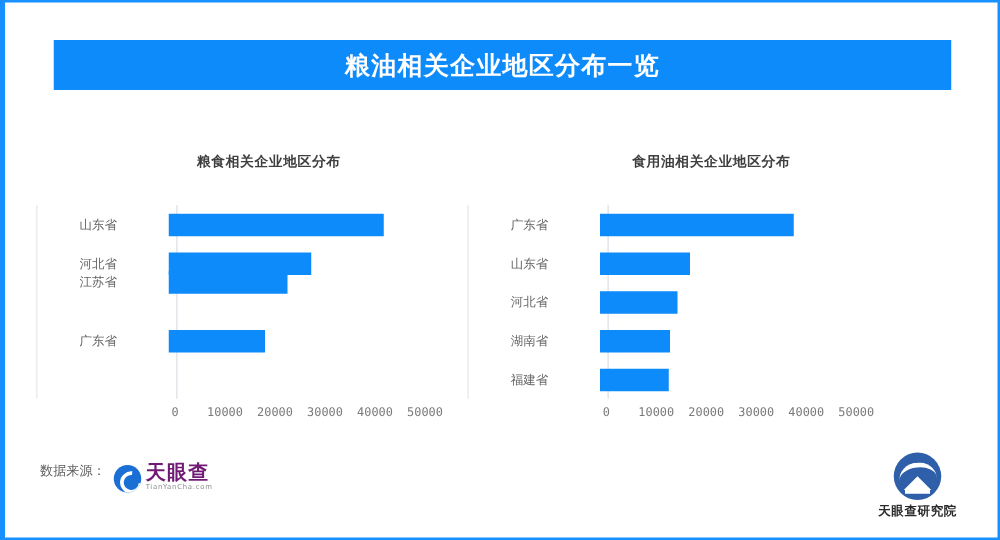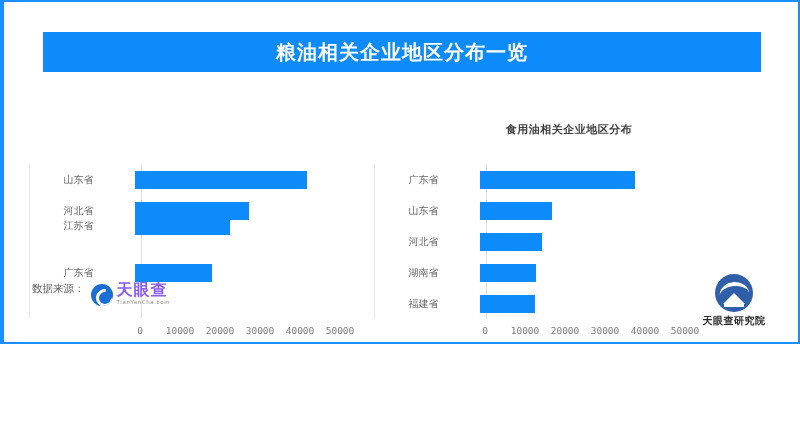--- a/index.html
+++ b/index.html
@@ -4,21 +4,21 @@
 <style>
   * { box-sizing: border-box; margin: 0; padding: 0; }
   html, body {
     width: 800px; height: 432px;
     background: #ffffff;
     font-family: "Liberation Sans", "DejaVu Sans", sans-serif;
     overflow: hidden;
   }
   #page {
     position: relative;
-    width: 800px; height: 344px;
+    width: 800px; height: 432px;
     background: #ffffff;
     border-left: 4px solid #1890ff;
     border-right: 2px solid #1890ff;
     border-top: 2px solid #1890ff;
     border-bottom: 2px solid #1890ff;
   }
 
   
   #title-banner {
     position: absolute;
@@ -178,21 +178,21 @@
     transform: rotate(-40deg);
   }
   #tyc-wordmark {
     display: flex;
     flex-direction: column;
     line-height: 1;
   }
   #tyc-name {
     font-size: 16px;
     font-weight: bold;
-    color: #8b5cf6;
+    color: #701a75;
     font-family: "DejaVu Sans", "Liberation Sans", sans-serif;
     letter-spacing: 1px;
   }
   #tyc-domain {
     font-size: 5.5px;
     color: #8a8a8a;
     letter-spacing: 0.6px;
     font-family: "DejaVu Sans", "Liberation Sans", sans-serif;
     margin-top: 2px;
   }
@@ -249,20 +249,21 @@
 
 <div id="page">
 
   <div id="title-banner">
     <span id="title-text">粮油相关企业地区分布一览</span>
   </div>
 
   <div id="charts">
 
     <div class="chart-block" id="chart-left">
+      <div class="chart-title">粮食相关企业地区分布</div>
       <div class="plot">
         <div class="rows">
           <div class="axis-line"></div>
         <div class="bar-row" style="top: 0px;">
               <span class="bar-label">山东省</span>
               <span class="bar-track">
                 <span class="bar" title="山东省: 43000" style="width: 172px; background: rgb(13, 139, 251);"></span>
               </span>
             </div>
             <div class="bar-row" style="top: 31px;">

